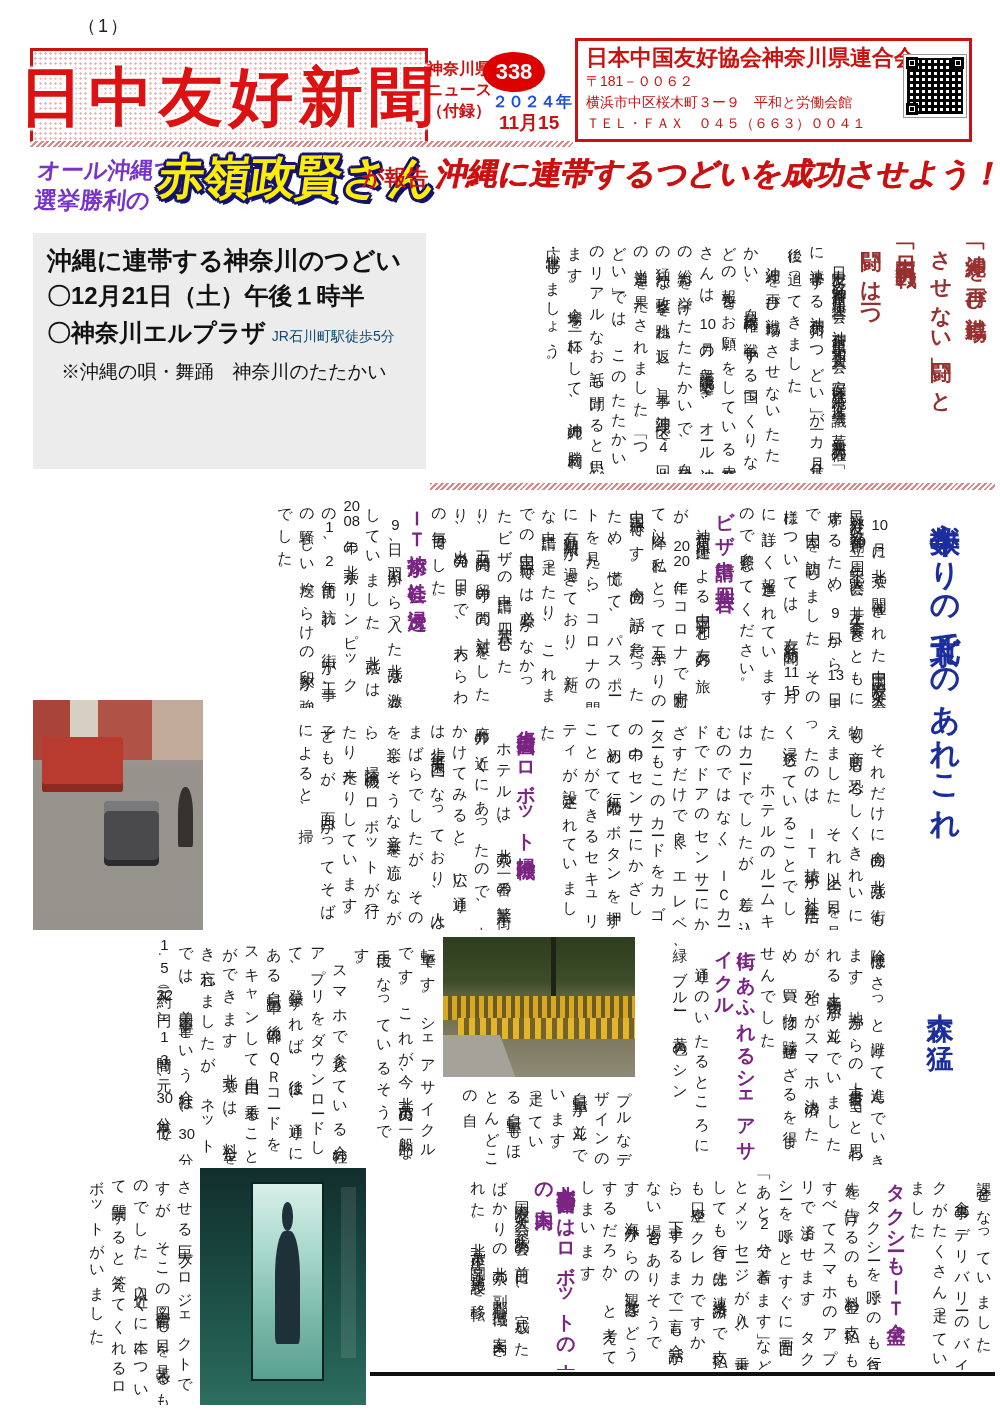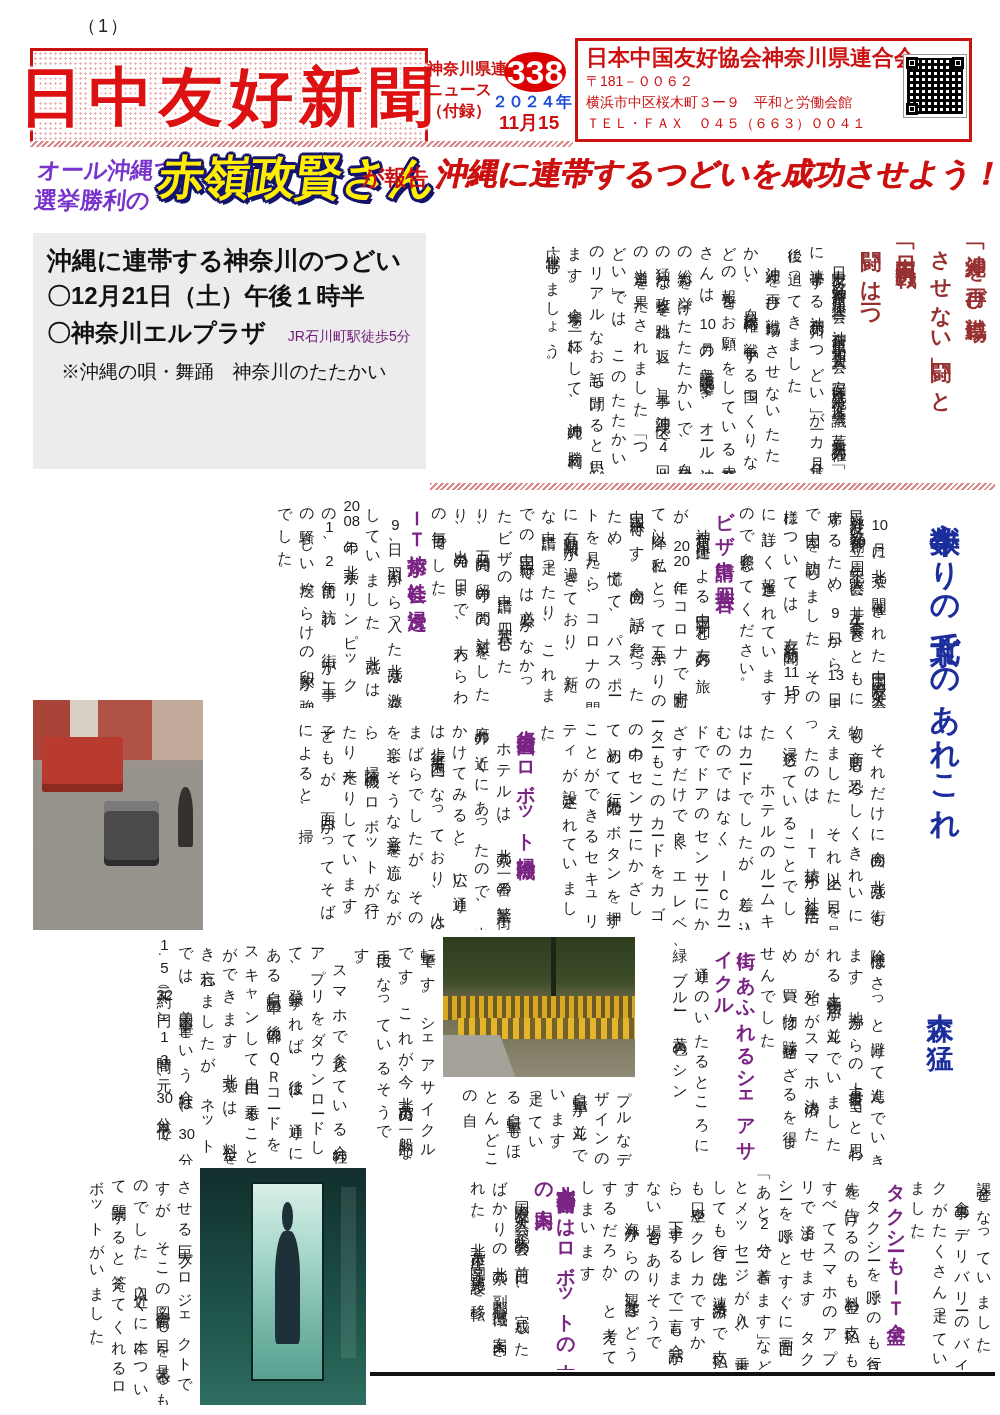--- a/index.html
+++ b/index.html
@@ -11,22 +11,22 @@
   .pageno{left:78px;top:14px;font-size:18px;color:#222;letter-spacing:2px;}
   .titlebox{left:30px;top:48px;width:392px;height:92px;border:3px solid #cc1111;
             background-color:#fff;
             background-image:radial-gradient(#f0b4b4 1.2px,transparent 1.3px);
             background-size:5px 5px;display:flex;align-items:center;justify-content:center;}
   .titlebox .t{font-size:64px;font-weight:700;color:#dd1111;letter-spacing:6px;white-space:nowrap;
                text-shadow:0 0 3px #fff,0 0 3px #fff,0 0 5px #fff,2px 2px 2px #fff,-2px -2px 2px #fff,2px -2px 2px #fff,-2px 2px 2px #fff;}
   .hatch{background:repeating-linear-gradient(135deg,#dd8888 0 2px,#ffffff 2px 4px);}
   .edition{left:427px;top:58px;width:80px;font-size:16px;line-height:21px;font-weight:700;
            color:#cc1111;white-space:pre-wrap;}
-  .issue-oval{left:504px;top:52px;width:62px;height:40px;background:#dd0000;border-radius:50%;
-              display:flex;align-items:center;justify-content:center;color:#fff;font-size:34px;font-weight:700;}
+  .issue-oval{left:483px;top:52px;width:62px;height:40px;background:#dd0000;border-radius:50%;
+              display:flex;align-items:center;justify-content:center;color:#fff;font-size:22px;font-weight:700;}
   .dyear{left:492px;top:92px;font-size:16px;color:#1d4ed8;font-weight:700;}
   .dday{left:499px;top:110px;font-size:19px;color:#cc1111;font-weight:700;}
   .pubbox{left:575px;top:38px;width:397px;height:104px;border:3px solid #cc1111;box-sizing:border-box;
           padding:4px 8px;color:#cc1111;}
   .pub-name{font-size:22px;font-weight:700;line-height:26px;white-space:nowrap;}
   .pub-line{font-size:14px;line-height:21px;white-space:nowrap;}
   .qr{left:903px;top:54px;width:62px;height:62px;background:#fff;border:1px solid #999;}
   .qr-inner{position:absolute;inset:3px;
             background-image:repeating-linear-gradient(0deg,#000 0 3px,transparent 3px 6px),
                              repeating-linear-gradient(90deg,#000 0 3px,#fff 3px 6px);}
@@ -43,21 +43,21 @@
                      4px 4px 0 #14146e;}
   .bsuffix{left:362px;top:163px;font-size:22px;font-weight:700;color:#cc1111;}
   .slogan{left:437px;top:153px;width:560px;font-size:31px;font-weight:700;color:#cc0f0f;
           transform:skewX(-12deg);white-space:nowrap;text-shadow:1px 0 0 #cc0f0f;}
 
   
   .eventbox{left:33px;top:233px;width:393px;height:236px;background:#ececec;box-sizing:border-box;
             padding:10px 14px;color:#111;}
   .ev-title{font-size:25px;font-weight:700;line-height:34px;white-space:nowrap;}
   .ev-line{font-size:24px;font-weight:700;line-height:37px;white-space:nowrap;}
-  .ev-note{font-size:14px;font-weight:400;color:#701a75;margin-left:22px;}
+  .ev-note{font-size:14px;font-weight:400;color:#0c4a6e;margin-left:6px;}
   .ev-red{color:#cc1111;}
   .ev-prog{font-size:19px;font-weight:400;line-height:34px;padding-left:14px;white-space:nowrap;}
 
   
   .v{position:absolute;writing-mode:vertical-rl;white-space:pre-wrap;overflow:hidden;}
   .vbody{font-size:15px;line-height:22px;letter-spacing:4px;color:#1c1c1c;}
   .a1body{font-size:15px;line-height:22px;letter-spacing:3.5px;color:#1c1c1c;}
   .a1head{font-size:21px;font-weight:700;color:#973030;line-height:35px;letter-spacing:3px;}
   .a2head{font-size:30px;font-weight:700;color:#1c2e9c;letter-spacing:1px;}
   .a2author{font-size:27px;font-weight:700;color:#1c2e9c;letter-spacing:2px;}

